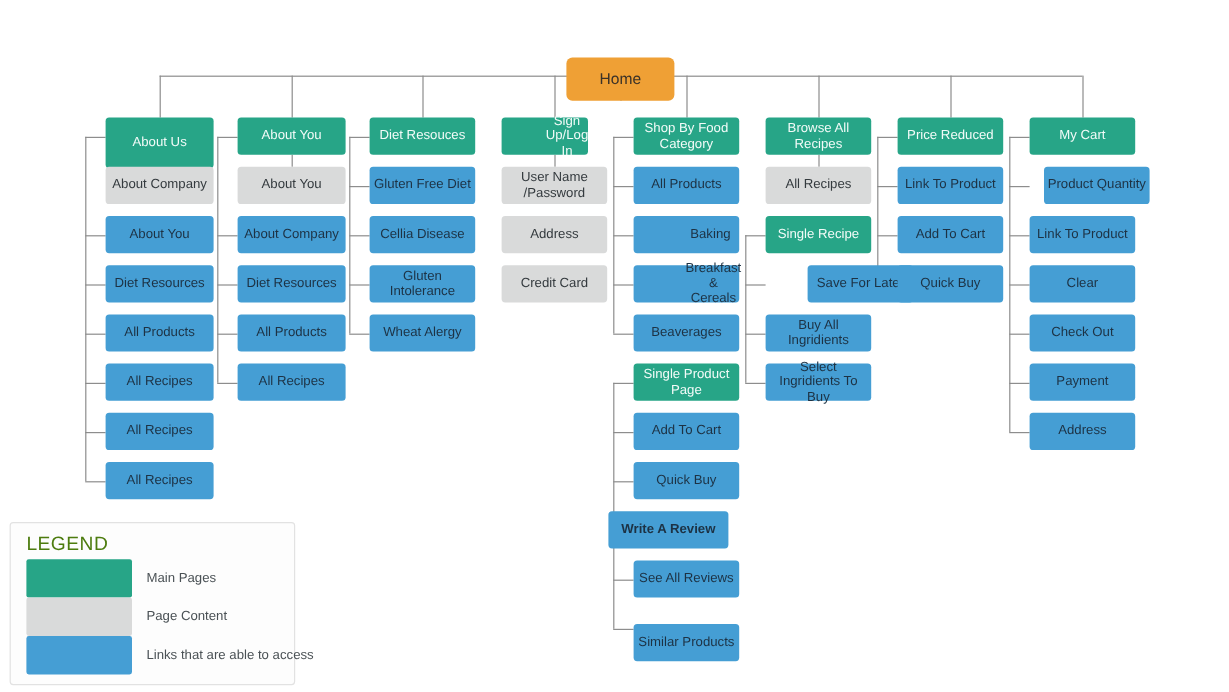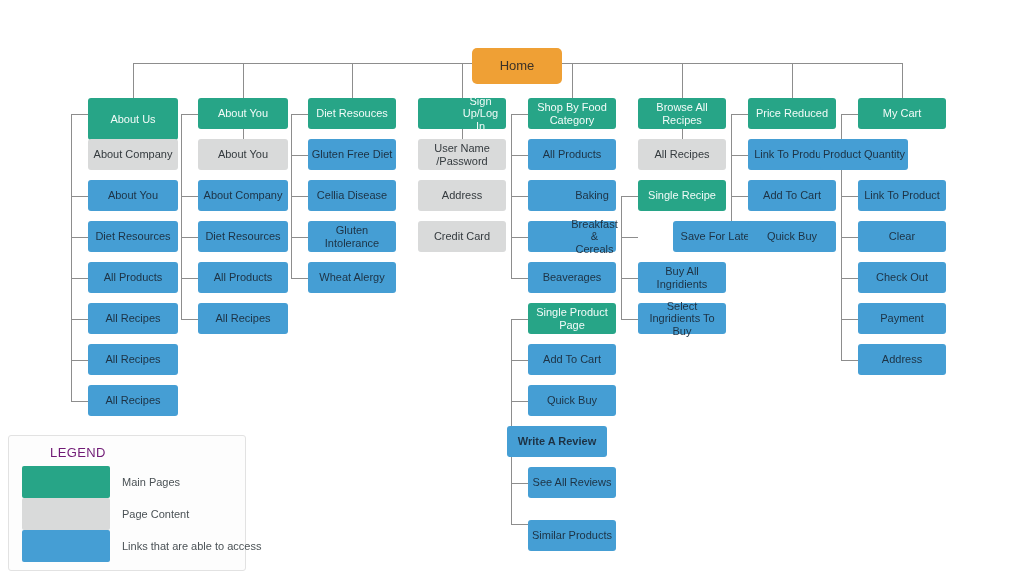--- a/index.html
+++ b/index.html
@@ -53,21 +53,21 @@
     position:absolute;
     left:8px;top:435px;
     width:236px;height:134px;
     background:#fdfdfd;
     border:1px solid #e2e2e2;
     border-radius:3px;
     z-index:4;
   }
   .legend-title{
     position:absolute;left:13px;top:9px;
-    font-size:13px;color:#701a75;letter-spacing:.4px;margin-left:28px;
+    font-size:16px;color:#4d7c0f;letter-spacing:.4px;
   }
   .legend-row{position:absolute;left:13px;height:32px;width:212px;}
   .legend-swatch{position:absolute;left:0;top:0;width:88px;height:32px;border-radius:2px;}
   .legend-label{
     position:absolute;left:100px;top:0;height:32px;
     display:flex;align-items:center;
     font-size:11px;color:#4a5155;white-space:nowrap;
   }
 </style>
 </head>
@@ -155,21 +155,21 @@
       <div class="node content" style="left: 198px; top: 139px; width: 90px; height: 31px;">About You</div>
       <div class="node link" style="left: 198px; top: 180px; width: 90px; height: 31px;">About Company</div>
       <div class="node link" style="left: 198px; top: 221px; width: 90px; height: 31px;">Diet Resources</div>
       <div class="node link" style="left: 198px; top: 262px; width: 90px; height: 31px;">All Products</div>
       <div class="node link" style="left: 198px; top: 303px; width: 90px; height: 31px;">All Recipes</div>
       <div class="node main" style="left: 308px; top: 98px; width: 88px; height: 31px;">Diet Resouces</div>
       <div class="node link" style="left: 308px; top: 139px; width: 88px; height: 31px;">Gluten Free Diet</div>
       <div class="node link" style="left: 308px; top: 180px; width: 88px; height: 31px;">Cellia Disease</div>
       <div class="node link" style="left: 308px; top: 221px; width: 88px; height: 31px;">Gluten Intolerance</div>
       <div class="node link" style="left: 308px; top: 262px; width: 88px; height: 31px;">Wheat Alergy</div>
-      <div class="node main" style="left: 418px; top: 98px; width: 88px; height: 31px; padding-left: 40px;">Sign Up/Log In</div>
+      <div class="node main" style="left: 418px; top: 98px; width: 72px; height: 31px; padding-left: 40px;">Sign Up/Log In</div>
       <div class="node content" style="left: 418px; top: 139px; width: 88px; height: 31px;">User Name /Password</div>
       <div class="node content" style="left: 418px; top: 180px; width: 88px; height: 31px;">Address</div>
       <div class="node content" style="left: 418px; top: 221px; width: 88px; height: 31px;">Credit Card</div>
       <div class="node main" style="left: 528px; top: 98px; width: 88px; height: 31px;">Shop By Food Category</div>
       <div class="node link" style="left: 528px; top: 139px; width: 88px; height: 31px;">All Products</div>
       <div class="node link" style="left: 528px; top: 180px; width: 88px; height: 31px; padding-left: 43px;">Baking</div>
       <div class="node link" style="left: 528px; top: 221px; width: 88px; height: 31px; padding-left: 48px;">Breakfast &amp; Cereals</div>
       <div class="node link" style="left: 528px; top: 262px; width: 88px; height: 31px;">Beaverages</div>
       <div class="node main" style="left: 528px; top: 303px; width: 88px; height: 31px;">Single Product Page</div>
       <div class="node link" style="left: 528px; top: 344px; width: 88px; height: 31px;">Add To Cart</div>
@@ -181,21 +181,21 @@
       <div class="node content" style="left: 638px; top: 139px; width: 88px; height: 31px;">All Recipes</div>
       <div class="node main" style="left: 638px; top: 180px; width: 88px; height: 31px;">Single Recipe</div>
       <div class="node link" style="left: 638px; top: 221px; width: 88px; height: 31px; margin-left: 35px;">Save For Later</div>
       <div class="node link" style="left: 638px; top: 262px; width: 88px; height: 31px;">Buy All Ingridients</div>
       <div class="node link" style="left: 638px; top: 303px; width: 88px; height: 31px;">Select Ingridients To Buy</div>
       <div class="node main" style="left: 748px; top: 98px; width: 88px; height: 31px;">Price Reduced</div>
       <div class="node link" style="left: 748px; top: 139px; width: 88px; height: 31px;">Link To Product</div>
       <div class="node link" style="left: 748px; top: 180px; width: 88px; height: 31px;">Add To Cart</div>
       <div class="node link" style="left: 748px; top: 221px; width: 88px; height: 31px;">Quick Buy</div>
       <div class="node main" style="left: 858px; top: 98px; width: 88px; height: 31px;">My Cart</div>
-      <div class="node link" style="left: 820px; top: 139px; width: 88px; height: 31px;">Product Quantity</div>
+      <div class="node link" style="left: 870px; top: 139px; width: 88px; height: 31px;">Product Quantity</div>
       <div class="node link" style="left: 858px; top: 180px; width: 88px; height: 31px;">Link To Product</div>
       <div class="node link" style="left: 858px; top: 221px; width: 88px; height: 31px; text-align: center;">Clear</div>
       <div class="node link" style="left: 858px; top: 262px; width: 88px; height: 31px;">Check Out</div>
       <div class="node link" style="left: 858px; top: 303px; width: 88px; height: 31px;">Payment</div>
       <div class="node link" style="left: 858px; top: 344px; width: 88px; height: 31px;">Address</div>
     </div>
 
   <div class="legend">
     <div class="legend-title">LEGEND</div>
     <div id="legend-rows">

